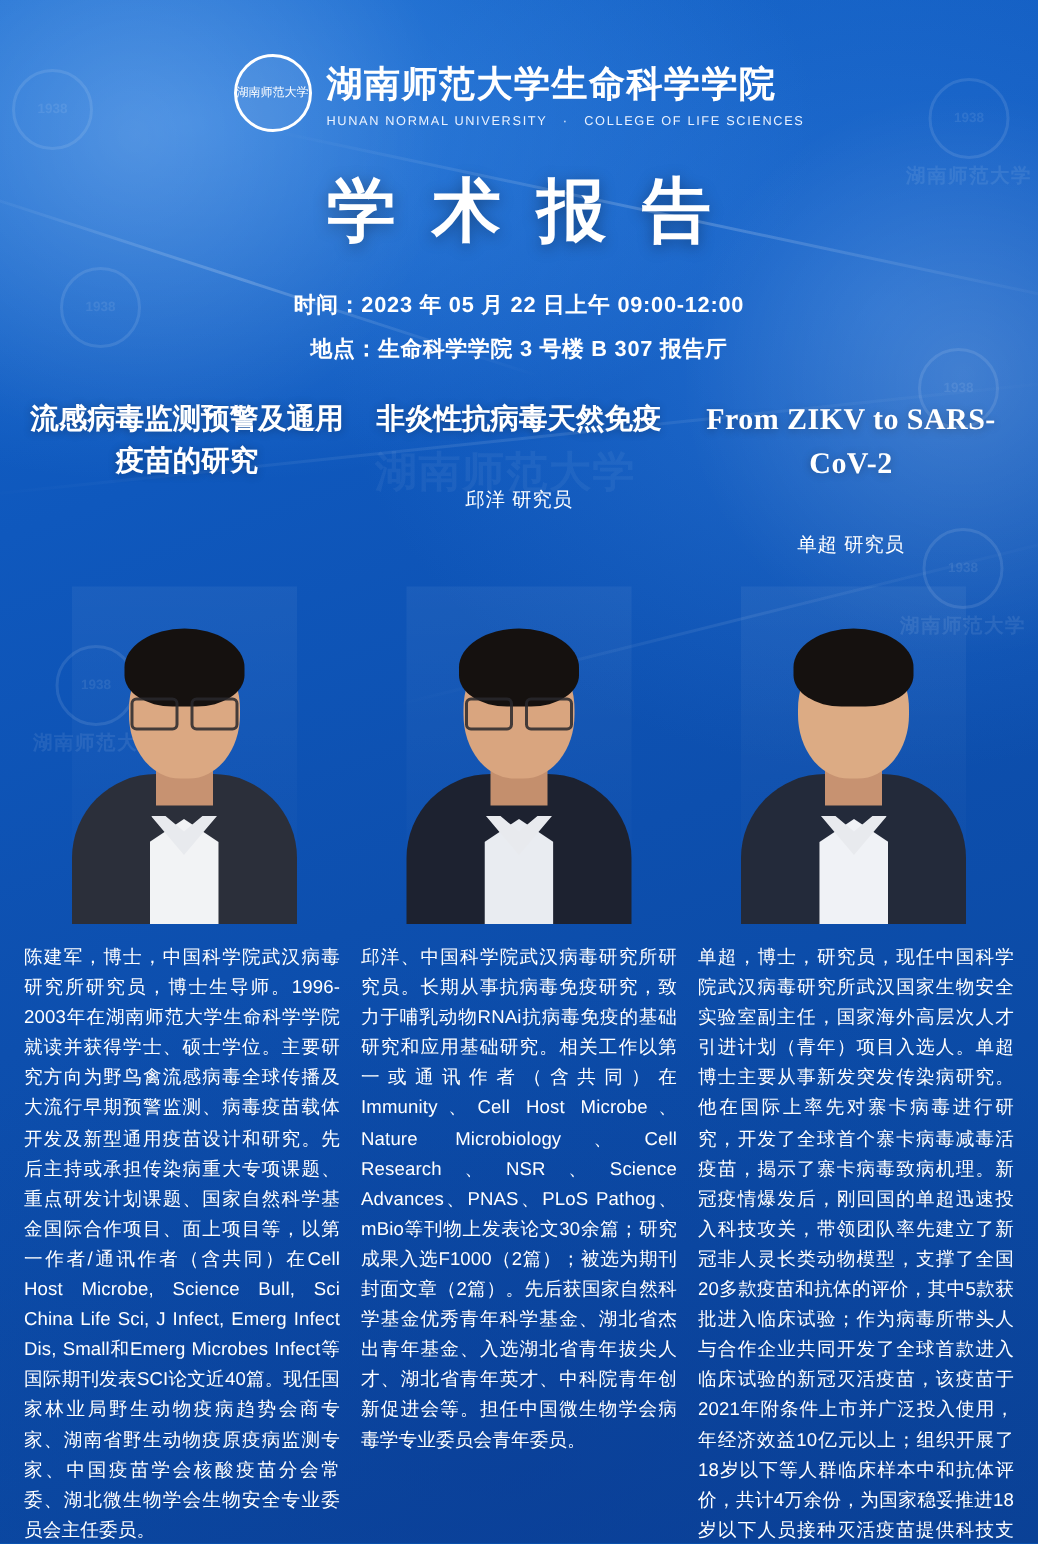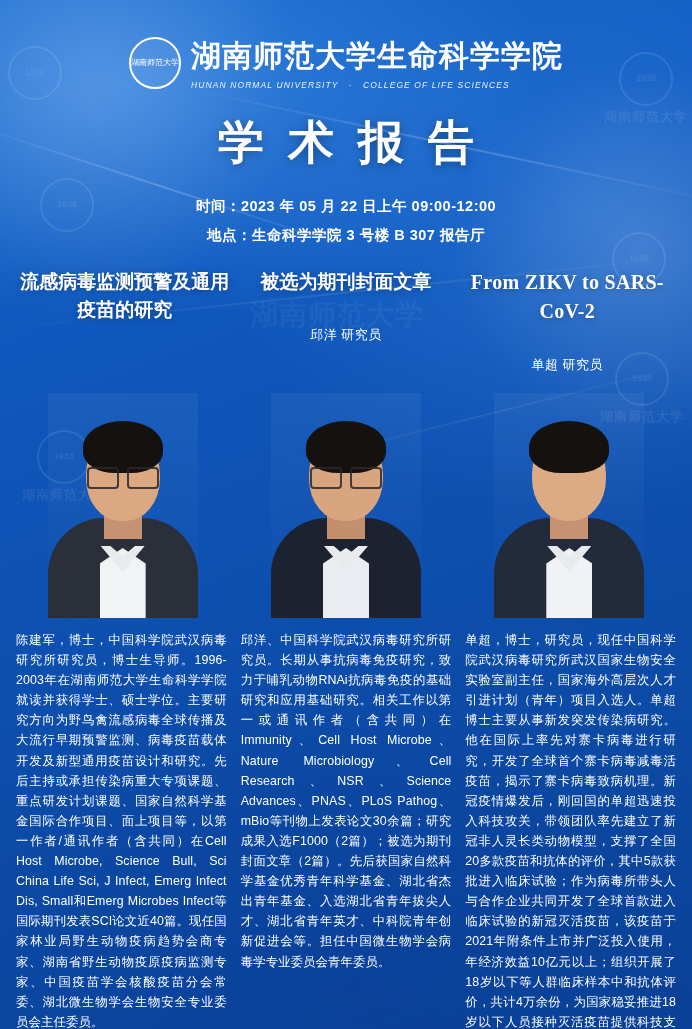--- a/index.html
+++ b/index.html
@@ -61,27 +61,27 @@
   .seal{
     width:52px;height:52px;border-radius:50%;
     border:2px solid #ffffff;
     display:flex;align-items:center;justify-content:center;
     color:#fff;font-size:8px;line-height:1.05;text-align:center;
     background:rgba(255,255,255,.06);
   }
   .uni-name{ color:#fff; }
   .uni-cn{
     font-family:"DejaVu Serif", serif;
-    font-size:30px; font-weight:bold; letter-spacing:1px;
+    font-size:24px; font-weight:bold; letter-spacing:1px;
     white-space:nowrap;
   }
   .uni-cn .dept{ letter-spacing:1px; }
   .uni-en{
     font-size:8.5px; letter-spacing:1.1px; margin-top:3px;
-    white-space:nowrap; color:#eaf2ff;font-style:italic;
+    white-space:nowrap; color:#eaf2ff;
   }
   .title-main{
     margin-top:22px;
     text-align:center;
     color:#fff;
     font-family:"DejaVu Serif", serif;
     font-size:46px;
     font-weight:bold;
     letter-spacing:24px;
     text-indent:24px;
@@ -260,21 +260,21 @@
     <div>
       <span class="label">地点：</span><span>生命科学学院 3 号楼 B 307 报告厅</span>
     </div>
   </div>
 
   <div class="talks">
     <div class="talk">
       <div class="talk-title">流感病毒监测预警及通用疫苗的研究</div>
     </div>
     <div class="talk">
-      <div class="talk-title">被选为期刊封面文章</div>
+      <div class="talk-title">非炎性抗病毒天然免疫</div>
       <div class="talk-person">邱洋 研究员</div>
     </div>
     <div class="talk">
       <div class="talk-title en">From ZIKV to SARS-CoV-2</div>
       <div class="talk-person">单超 研究员</div>
     </div>
   </div>
 
   <div class="photos">
     <div class="photo">

